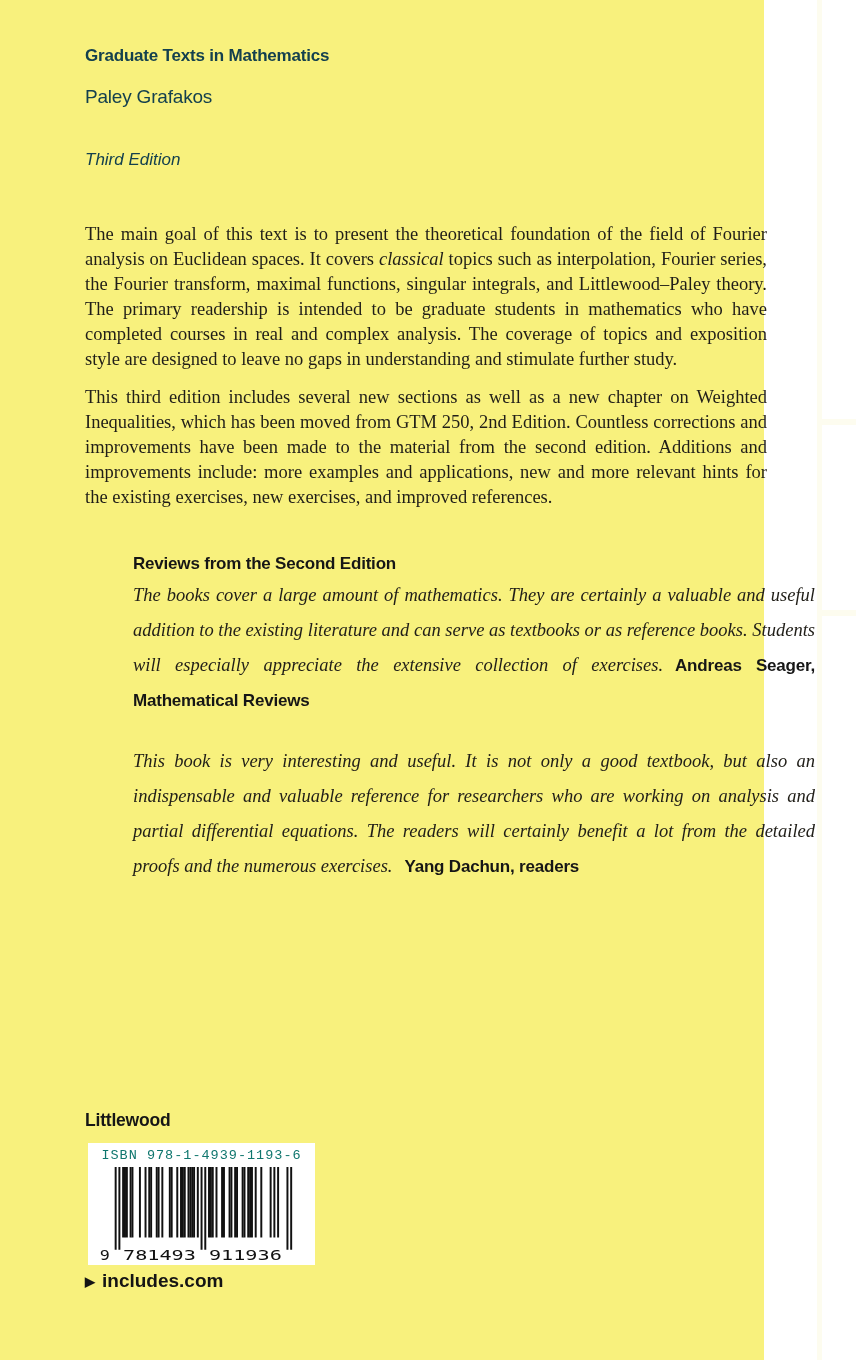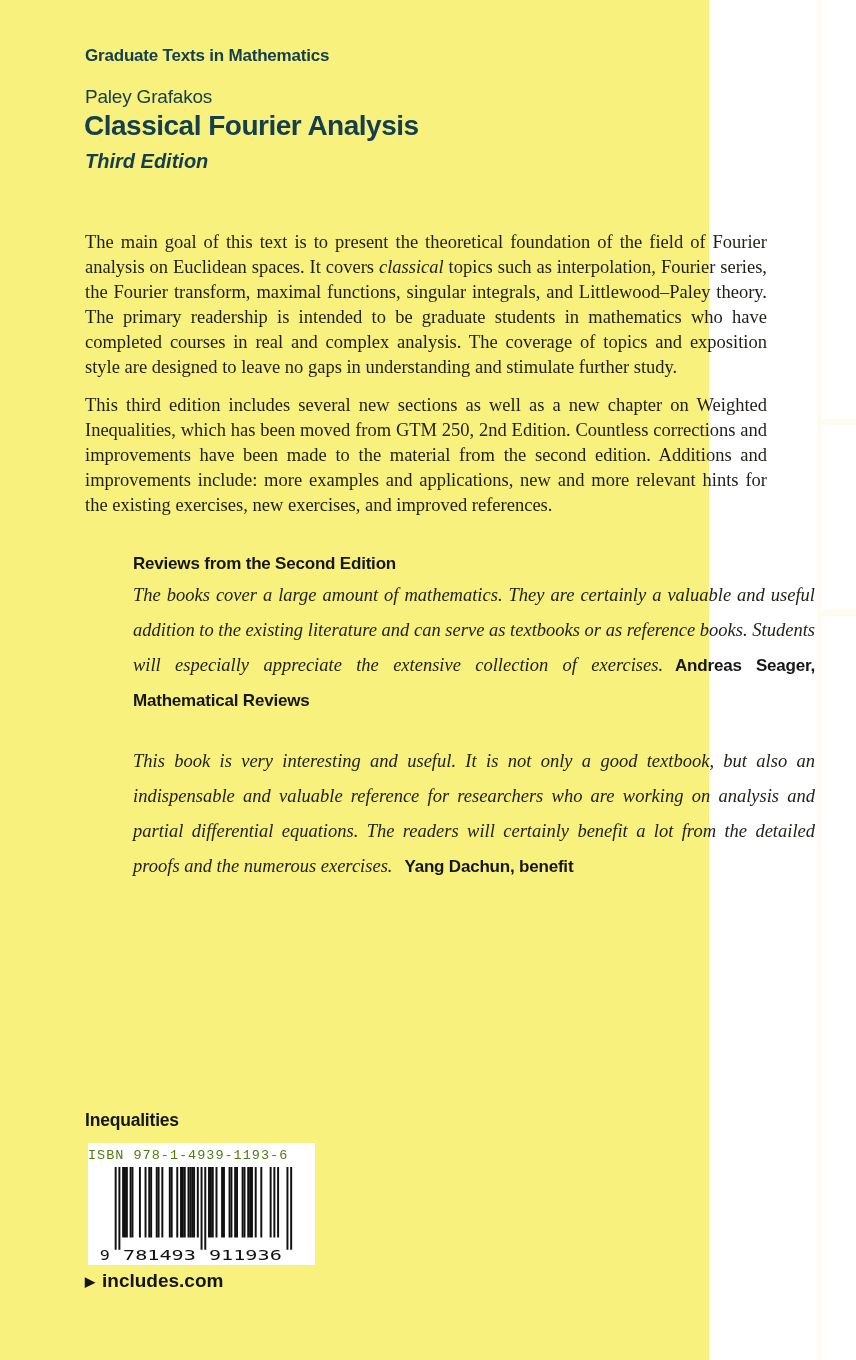--- a/index.html
+++ b/index.html
@@ -4,21 +4,21 @@
 <style>
   html,body{margin:0;padding:0;}
   body{
     width:856px;height:1360px;
     background:#ffffff;
     font-family:"Liberation Sans",sans-serif;
     overflow:hidden;
   }
   .cover{
     position:relative;
-    width:709px;height:1360px;
+    width:764px;height:1360px;
     background:#f8f17d;
   }
 
   
   .series{
     position:absolute;left:85px;top:46px;
     font-size:17px;font-weight:bold;
     color:#14404e;letter-spacing:-0.2px;
   }
   .author{
@@ -26,32 +26,32 @@
     font-size:19px;font-weight:normal;
     color:#14404e;letter-spacing:-0.2px;
   }
   .title{
     position:absolute;left:84px;top:110px;
     font-size:28px;font-weight:bold;
     color:#14404e;letter-spacing:-0.5px;
   }
   .edition{
     position:absolute;left:85px;top:150px;
-    font-size:20px;font-weight:700;font-style:italic;
+    font-size:17px;font-weight:400;font-style:italic;
     color:#14404e;
   }
 
   
   .synopsis{
     position:absolute;left:85px;top:222px;width:682px;
     font-family:"Liberation Serif",serif;
     font-size:18.5px;line-height:25px;color:#201e18;
     text-align:justify;
   }
-  .synopsis p{margin:8px 0 13px 0;}
+  .synopsis p{margin:0 0 13px 0;}
 
   
   .reviews{
     position:absolute;left:85px;top:554px;width:682px;margin-left:48px;
   }
   .reviews h2{
     margin:0 0 4px 0;
     font-size:17px;font-weight:bold;color:#161616;
     font-family:"Liberation Sans",sans-serif;letter-spacing:-0.2px;
   }
@@ -74,23 +74,23 @@
   .category{
     position:absolute;left:85px;top:1110px;
     font-size:17.5px;font-weight:bold;color:#161616;letter-spacing:-0.2px;
   }
   .isbn-box{
     position:absolute;left:88px;top:1143px;
     width:227px;height:122px;background:#ffffff;
   }
   .isbn-text{
     position:absolute;left:0;top:5px;width:100%;
-    text-align:left;
+    text-align:center;
     font-family:"Liberation Mono",monospace;
-    font-size:13.5px;letter-spacing:1px;color:#4d7c0f;
+    font-size:13.5px;letter-spacing:1px;color:#0f766e;
     white-space:nowrap;
   }
   .barcode-wrap{
     position:absolute;left:8px;right:8px;top:24px;bottom:3px;
   }
   .barcode-wrap svg{width:100%;height:100%;display:block;}
   .barcode-wrap svg rect{fill:#111;}
   .barcode-wrap svg text{
     font-family:"DejaVu Sans Mono","Liberation Mono",monospace;
     font-size:9px;fill:#111;
@@ -121,35 +121,34 @@
   .tick.t1{top:419px;}
   .tick.t2{top:610px;}
 </style>
 </head>
 <body>
 
 <div class="cover">
 
   <div class="series">Graduate Texts in Mathematics</div>
   <div class="author">Paley Grafakos</div>
-  <div class="title">Classical Fourier Analysis</div>
   <div class="edition">Third Edition</div>
 
   <div class="synopsis">
     <p><span>The main goal of this text is to present the theoretical foundation of the field of Fourier analysis on Euclidean spaces. It covers </span><em>classical</em><span> topics such as interpolation, Fourier series, the Fourier transform, maximal functions, singular integrals, and Littlewood–Paley theory. The primary readership is intended to be graduate students in mathematics who have completed courses in real and complex analysis. The coverage of topics and exposition style are designed to leave no gaps in understanding and stimulate further study.</span></p>
     <p>This third edition includes several new sections as well as a new chapter on Weighted Inequalities, which has been moved from GTM 250, 2nd Edition. Countless corrections and improvements have been made to the material from the second edition. Additions and improvements include: more examples and applications, new and more relevant hints for the existing exercises, new exercises, and improved references.</p>
   </div>
 
   <div class="reviews">
     <h2>Reviews from the Second Edition</h2>
     <blockquote><span>The books cover a large amount of mathematics. They are certainly a valuable and useful addition to the existing literature and can serve as textbooks or as reference books. Students will especially appreciate the extensive collection of exercises.</span><span class="attribution">Andreas Seager, Mathematical Reviews</span></blockquote>
-    <blockquote><span>This book is very interesting and useful. It is not only a good textbook, but also an indispensable and valuable reference for researchers who are working on analysis and partial differential equations. The readers will certainly benefit a lot from the detailed proofs and the numerous exercises.</span><span class="attribution">Yang Dachun, benefit</span></blockquote>
-  </div>
-
-  <div class="category">Inequalities</div>
+    <blockquote><span>This book is very interesting and useful. It is not only a good textbook, but also an indispensable and valuable reference for researchers who are working on analysis and partial differential equations. The readers will certainly benefit a lot from the detailed proofs and the numerous exercises.</span><span class="attribution">Yang Dachun, readers</span></blockquote>
+  </div>
+
+  <div class="category">Littlewood</div>
 
   <div class="isbn-box">
     <div class="isbn-text">ISBN 978-1-4939-1193-6</div>
     <div class="barcode-wrap">
       <svg id="ean13" viewBox="0 0 113 62" preserveAspectRatio="none">
           <rect x="10" y="0" width="1.05" height="54"></rect>
           <rect x="12" y="0" width="1.05" height="54"></rect>
           <rect x="14" y="0" width="1.05" height="46"></rect>
           <rect x="15" y="0" width="1.05" height="46"></rect>
           <rect x="16" y="0" width="1.05" height="46"></rect>

